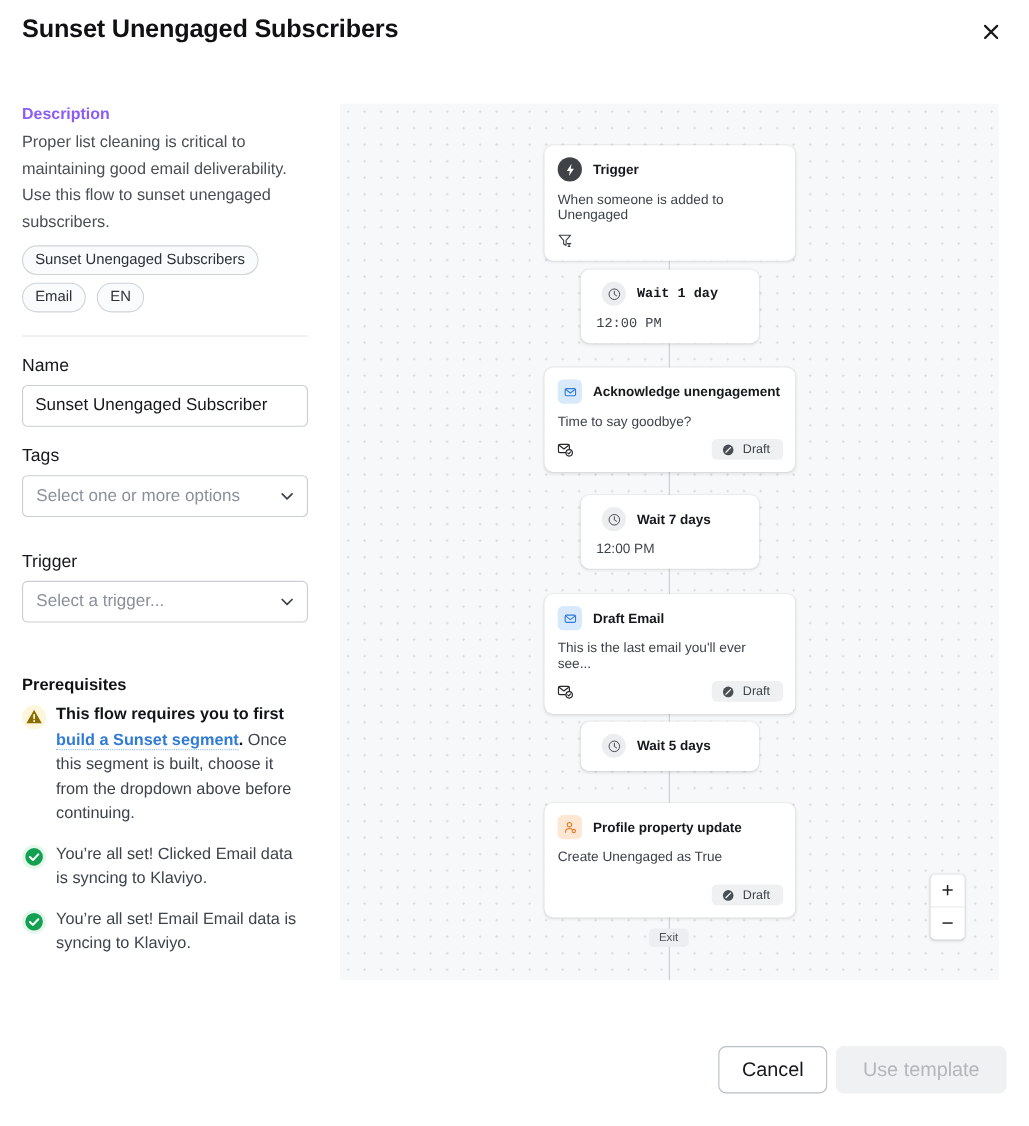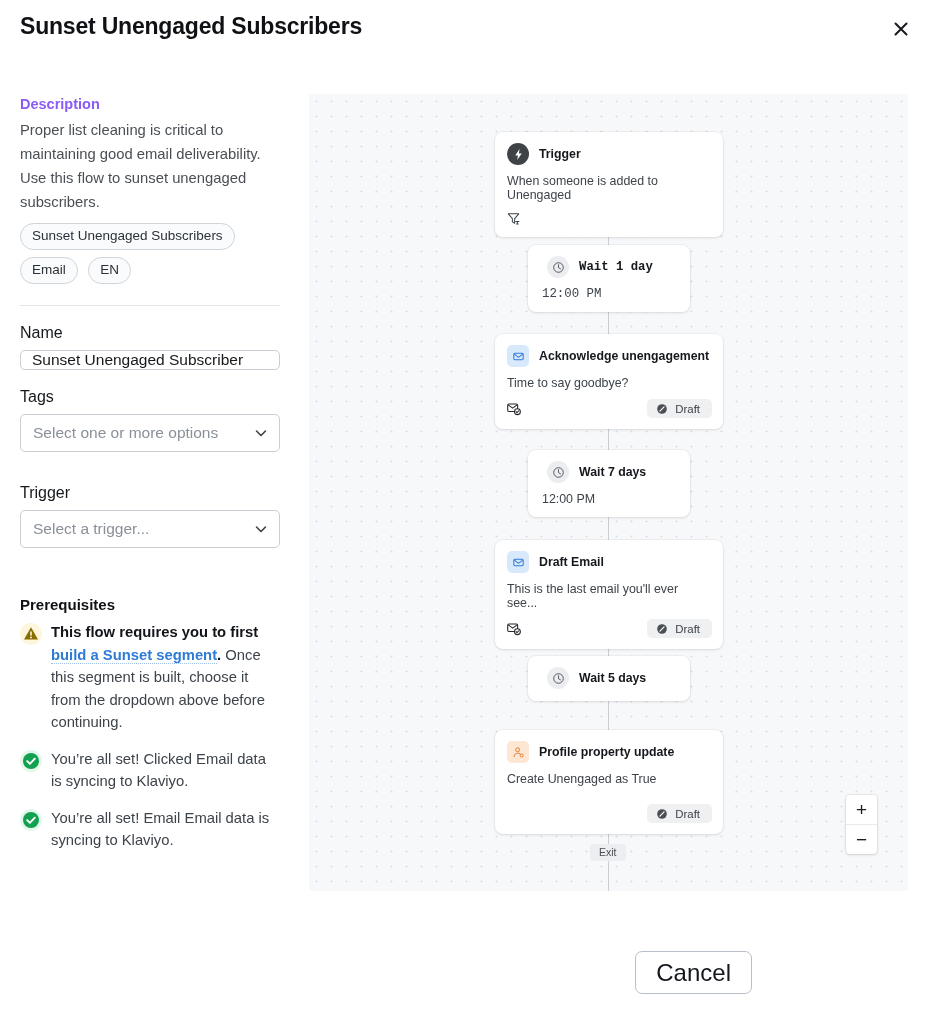--- a/index.html
+++ b/index.html
@@ -44,21 +44,21 @@
     padding: 3px 11px 4px; font-size: 13.5px; color: #2b3138; background: #fafbfc;
     margin-right: 6px; margin-bottom: 7px; line-height: 18px;
   }
   .divider {
     width: 260px; height: 1px; background: #e3e6e9; margin: 14px 0 0 0;
   }
 
   .field-block { margin-top: 18px; }
   .field-label { font-size: 16px; color: #15181c; margin-bottom: 8px; }
   .text-input {
-    width: 260px; height: 20px; border: 1px solid #c9ced4; border-radius: 5px;
+    width: 260px; height: 38px; border: 1px solid #c9ced4; border-radius: 5px;
     padding: 0 11px; font-size: 15.5px; color: #15181c; background: #fff;
     font-family: "Liberation Sans", sans-serif;
   }
   .select-box {
     width: 260px; height: 38px; border: 1px solid #c9ced4; border-radius: 5px;
     display: flex; align-items: center; padding: 0 10px 0 12px;
     background: #fff; cursor: pointer;
   }
   .select-placeholder { flex: 1; font-size: 15.5px; color: #8a9099; }
   .chev { width: 16px; height: 16px; flex: none; }
@@ -132,21 +132,21 @@
     font-size: 19px; color: #1a1d21; font-family: "Liberation Sans", sans-serif;
     line-height: 1;
   }
   .zoom-btn + .zoom-btn { border-top: 1px solid #e8eaed; }
 
   
   .footer { position: absolute; left: 0; bottom: 0; width: 935px; height: 92px; }
   .btn-cancel {
     position: absolute; right: 183px; top: 19px; height: 43px; min-width: 99px;
     border: 1px solid #b9bfc6; border-radius: 7px; background: #fff;
-    font-size: 24px; color: #14171b; cursor: pointer; padding: 0 20px;
+    font-size: 18px; color: #14171b; cursor: pointer; padding: 0 20px;
     font-family: "Liberation Sans", sans-serif;
   }
   .btn-primary {
     position: absolute; right: 20px; top: 19px; height: 43px; min-width: 155px;
     border: none; border-radius: 7px; background: #f0f1f3;
     font-size: 18px; color: #b2b7bd; cursor: default; padding: 0 22px;
     font-family: "Liberation Sans", sans-serif;
   }
 </style>
 </head>
@@ -377,15 +377,16 @@
     <div class="exit-pill" style="top:750px;">Exit</div>
 
     <div class="zoom-ctl">
       <button class="zoom-btn">+</button>
       <button class="zoom-btn">−</button>
     </div>
   </div>
 
   <div class="footer">
     <button class="btn-cancel">Cancel</button>
+    <button class="btn-primary">Use template</button>
   </div>
 
 </div>
 
 </body></html>

